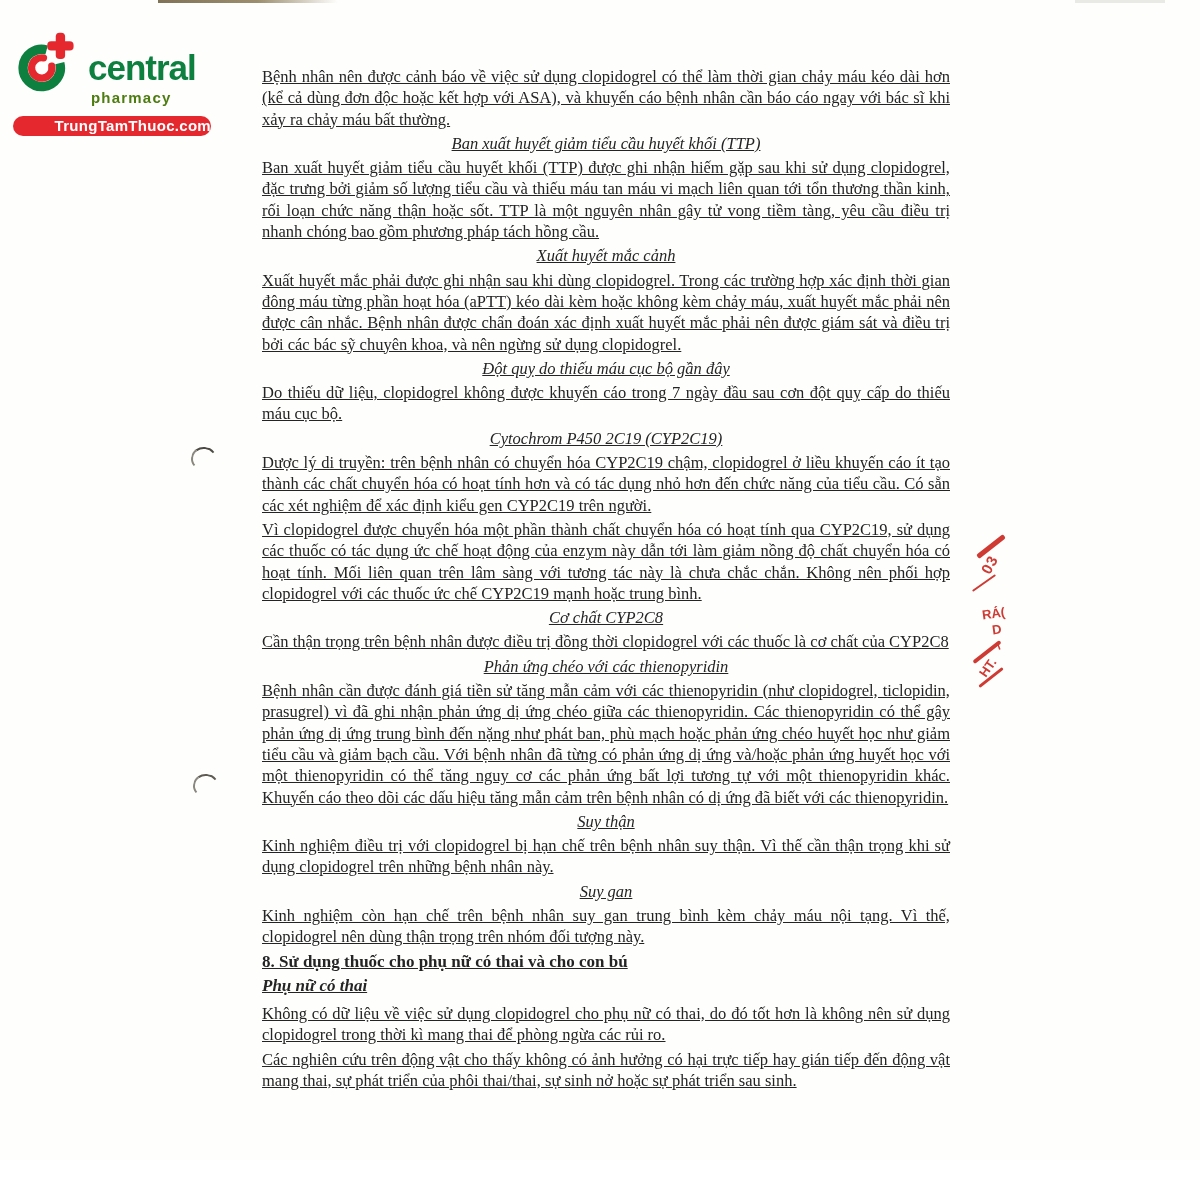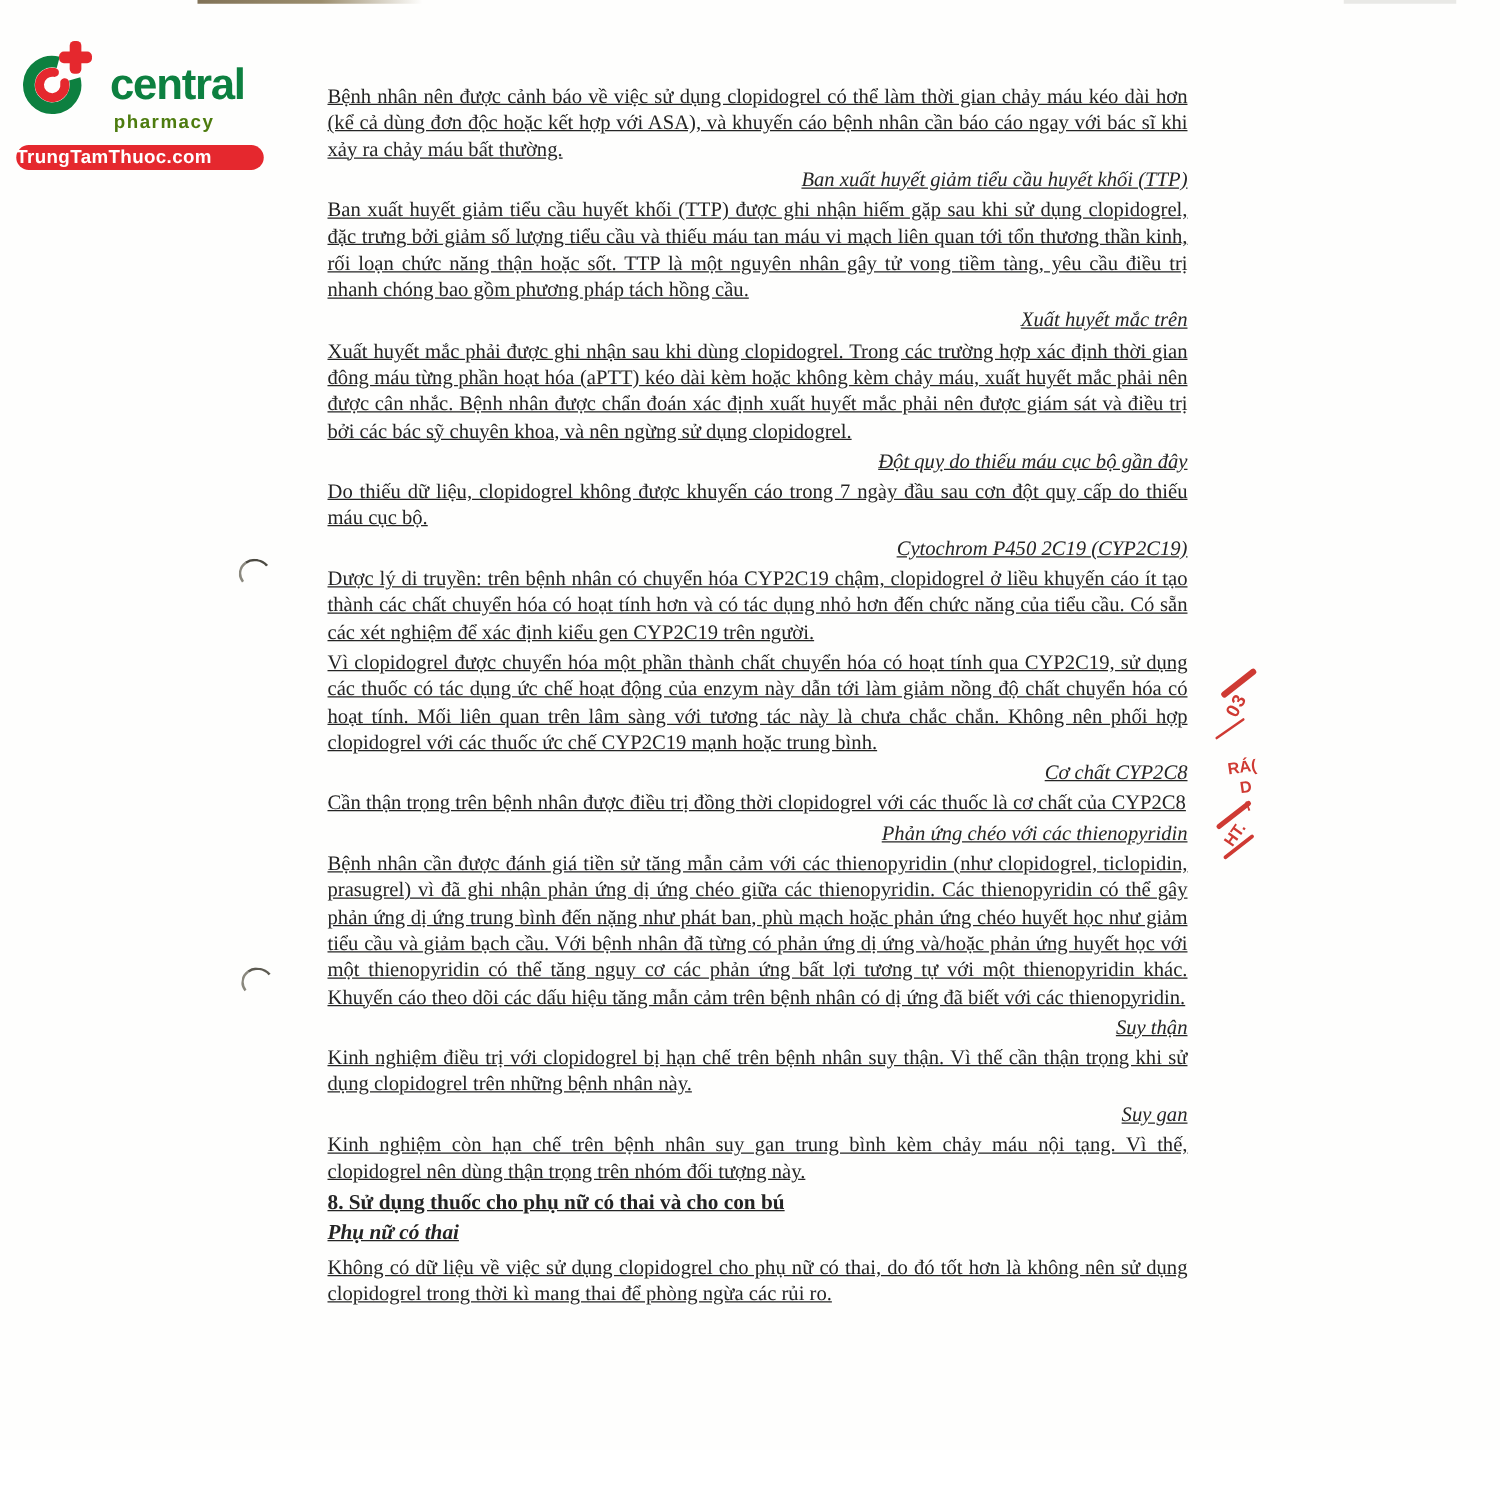--- a/index.html
+++ b/index.html
@@ -16,29 +16,29 @@
   
   .logo{position:absolute;left:10px;top:24px;width:215px;height:118px;}
   .logo-icon{position:absolute;left:8px;top:8px;}
   .logo-brand{position:absolute;left:78px;top:24px;
     font-family:"Liberation Sans", sans-serif;font-weight:700;font-size:35px;
     letter-spacing:-1px;color:#0d8040;}
   .logo-tagline{position:absolute;left:81px;top:65px;
     font-family:Liberation Sans, sans-serif;font-weight:700;font-size:15px;
     letter-spacing:1.2px;color:#4d7c0f;}
   .logo-pill{position:absolute;left:3px;top:92px;width:198px;height:20px;
-    background:#e5282e;border-radius:11px;color:#ffffff;text-align:left;
+    background:#e5282e;border-radius:11px;color:#ffffff;text-align:right;
     font-family:"Liberation Sans", sans-serif;font-weight:700;font-size:15px;
     line-height:20px;letter-spacing:.3px;}
 
   
   .doc{position:absolute;left:262px;top:66px;width:688px;color:#242424;
     font-size:16.5px;line-height:21.3px;text-align:justify;text-decoration:underline;}
   .doc p{margin:0 0 3px 0;}
-  .doc .sub{font-style:italic;margin:2px 0 3px 0;text-align:right;}
+  .doc .sub{font-style:italic;margin:2px 0 3px 0;text-align:center;}
   .doc .sec{font-weight:bold;margin:3px 0 3px 0;font-size:17px;text-align:left;}
   .doc .sec-it{font-weight:bold;font-style:italic;margin:2px 0 7px 0;font-size:17px;text-align:left;}
 
   
   .punch{position:absolute;width:22px;height:20px;border-radius:50%;
     border:2.5px solid transparent;border-top-color:#4c4a42;border-left-color:#8a887e;
     transform:rotate(8deg);}
   .punch.p1{left:191px;top:447px;}
   .punch.p2{left:193px;top:774px;border-top-color:#5d5b52;}
 
@@ -88,33 +88,34 @@
     <span class="st-i">¡</span>
     <div class="slash sl3"></div>
     <span class="st-ht">HT.</span>
     <div class="slash sl4"></div>
   </div>
 
   <div class="doc">
     <p class="para">Bệnh nhân nên được cảnh báo về việc sử dụng clopidogrel có thể làm thời gian chảy máu kéo dài hơn (kể cả dùng đơn độc hoặc kết hợp với ASA), và khuyến cáo bệnh nhân cần báo cáo ngay với bác sĩ khi xảy ra chảy máu bất thường.</p>
     <p class="sub">Ban xuất huyết giảm tiểu cầu huyết khối (TTP)</p>
     <p class="para">Ban xuất huyết giảm tiểu cầu huyết khối (TTP) được ghi nhận hiếm gặp sau khi sử dụng clopidogrel, đặc trưng bởi giảm số lượng tiểu cầu và thiếu máu tan máu vi mạch liên quan tới tổn thương thần kinh, rối loạn chức năng thận hoặc sốt. TTP là một nguyên nhân gây tử vong tiềm tàng, yêu cầu điều trị nhanh chóng bao gồm phương pháp tách hồng cầu.</p>
-    <p class="sub">Xuất huyết mắc trên</p>
+    <p class="sub">Xuất huyết mắc cảnh</p>
     <p class="para">Xuất huyết mắc phải được ghi nhận sau khi dùng clopidogrel. Trong các trường hợp xác định thời gian đông máu từng phần hoạt hóa (aPTT) kéo dài kèm hoặc không kèm chảy máu, xuất huyết mắc phải nên được cân nhắc. Bệnh nhân được chẩn đoán xác định xuất huyết mắc phải nên được giám sát và điều trị bởi các bác sỹ chuyên khoa, và nên ngừng sử dụng clopidogrel.</p>
     <p class="sub">Đột quỵ do thiếu máu cục bộ gần đây</p>
     <p class="para">Do thiếu dữ liệu, clopidogrel không được khuyến cáo trong 7 ngày đầu sau cơn đột quỵ cấp do thiếu máu cục bộ.</p>
     <p class="sub">Cytochrom P450 2C19 (CYP2C19)</p>
     <p class="para">Dược lý di truyền: trên bệnh nhân có chuyển hóa CYP2C19 chậm, clopidogrel ở liều khuyến cáo ít tạo thành các chất chuyển hóa có hoạt tính hơn và có tác dụng nhỏ hơn đến chức năng của tiểu cầu. Có sẵn các xét nghiệm để xác định kiểu gen CYP2C19 trên người.</p>
     <p class="para">Vì clopidogrel được chuyển hóa một phần thành chất chuyển hóa có hoạt tính qua CYP2C19, sử dụng các thuốc có tác dụng ức chế hoạt động của enzym này dẫn tới làm giảm nồng độ chất chuyển hóa có hoạt tính. Mối liên quan trên lâm sàng với tương tác này là chưa chắc chắn. Không nên phối hợp clopidogrel với các thuốc ức chế CYP2C19 mạnh hoặc trung bình.</p>
     <p class="sub">Cơ chất CYP2C8</p>
     <p class="para">Cần thận trọng trên bệnh nhân được điều trị đồng thời clopidogrel với các thuốc là cơ chất của CYP2C8</p>
     <p class="sub">Phản ứng chéo với các thienopyridin</p>
     <p class="para">Bệnh nhân cần được đánh giá tiền sử tăng mẫn cảm với các thienopyridin (như clopidogrel, ticlopidin, prasugrel) vì đã ghi nhận phản ứng dị ứng chéo giữa các thienopyridin. Các thienopyridin có thể gây phản ứng dị ứng trung bình đến nặng như phát ban, phù mạch hoặc phản ứng chéo huyết học như giảm tiểu cầu và giảm bạch cầu. Với bệnh nhân đã từng có phản ứng dị ứng và/hoặc phản ứng huyết học với một thienopyridin có thể tăng nguy cơ các phản ứng bất lợi tương tự với một thienopyridin khác. Khuyến cáo theo dõi các dấu hiệu tăng mẫn cảm trên bệnh nhân có dị ứng đã biết với các thienopyridin.</p>
     <p class="sub">Suy thận</p>
     <p class="para">Kinh nghiệm điều trị với clopidogrel bị hạn chế trên bệnh nhân suy thận. Vì thế cần thận trọng khi sử dụng clopidogrel trên những bệnh nhân này.</p>
     <p class="sub">Suy gan</p>
     <p class="para">Kinh nghiệm còn hạn chế trên bệnh nhân suy gan trung bình kèm chảy máu nội tạng. Vì thế, clopidogrel nên dùng thận trọng trên nhóm đối tượng này.</p>
     <p class="sec">8. Sử dụng thuốc cho phụ nữ có thai và cho con bú</p>
     <p class="sec-it">Phụ nữ có thai</p>
     <p class="para">Không có dữ liệu về việc sử dụng clopidogrel cho phụ nữ có thai, do đó tốt hơn là không nên sử dụng clopidogrel trong thời kì mang thai để phòng ngừa các rủi ro.</p>
+    <p class="para">Các nghiên cứu trên động vật cho thấy không có ảnh hưởng có hại trực tiếp hay gián tiếp đến động vật mang thai, sự phát triển của phôi thai/thai, sự sinh nở hoặc sự phát triển sau sinh.</p>
   </div>
 
 </div>
 
 </body></html>

